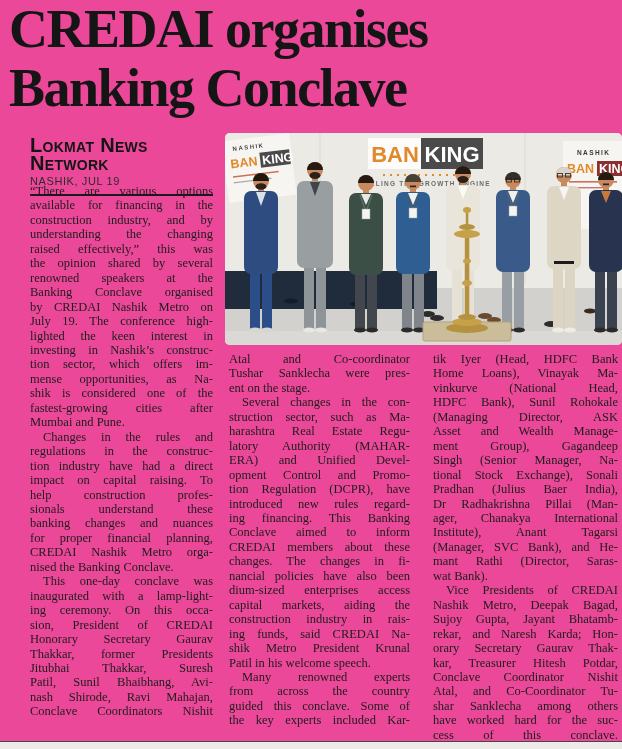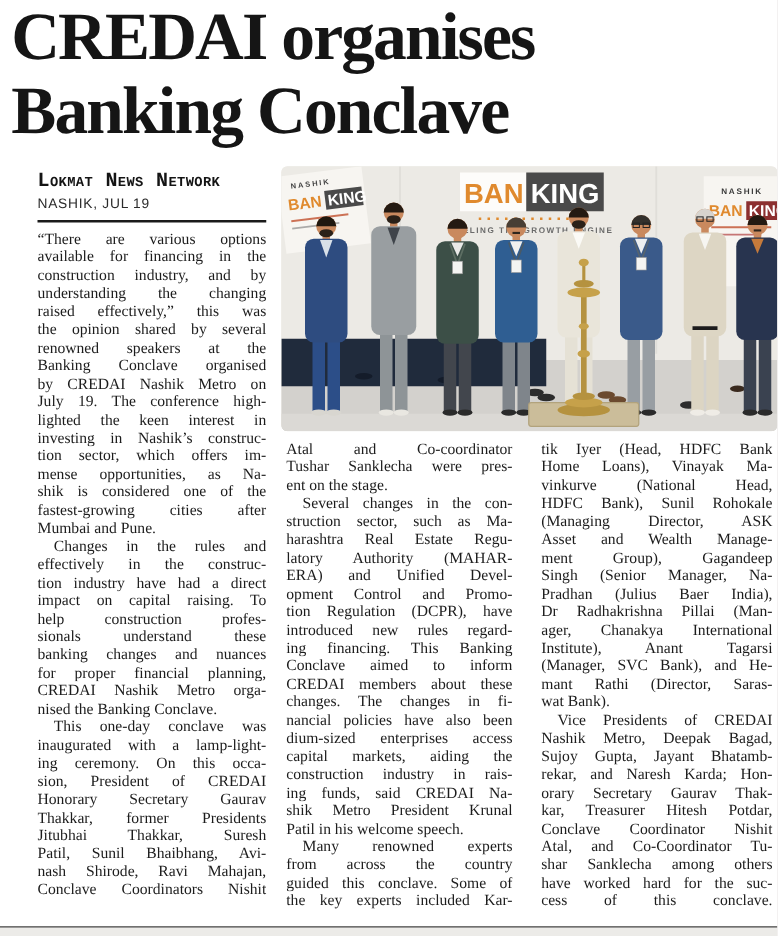--- a/index.html
+++ b/index.html
@@ -1,29 +1,29 @@
 <!DOCTYPE html>
 <html><head>
 <meta charset="utf-8">
 <style>
   html,body{margin:0;padding:0;background:#e9e8e6;}
   .page{
     position:relative;width:622px;height:749px;margin:0 auto;
-    background:#ffffff;overflow:hidden;
+    background:#ec4899;overflow:hidden;
     font-family:"Liberation Serif",serif;color:#1d1d1d;
   }
   .headline{
     position:absolute;left:9px;top:0px;width:600px;
     font-family:"Liberation Serif",serif;font-weight:700;
     font-size:54px;line-height:59px;letter-spacing:-1.5px;color:#151515;
   }
   .byline-block{position:absolute;left:30px;top:136px;width:183px;}
   .byline-name{
-    font-family:Liberation Mono, monospace;font-weight:700;font-variant:small-caps;
-    font-size:16px;line-height:18px;color:#141414;letter-spacing:.3px;
+    font-family:Liberation Sans, sans-serif;font-weight:700;font-variant:small-caps;
+    font-size:20px;line-height:18px;color:#141414;letter-spacing:.3px;
   }
   .dateline{
     font-family:"Liberation Sans",sans-serif;font-size:11px;line-height:14px;
     color:#2b2b2b;letter-spacing:.6px;margin-top:2px;
   }
   .byline-rule{margin-top:6px;width:183px;height:2px;background:#1a1a1a;}
   .photo{
     position:absolute;left:225px;top:133px;width:397px;height:212px;
     border-radius:5px;overflow:hidden;background:#eceae5;
   }
@@ -257,21 +257,21 @@
         <div class="line">lighted the keen interest in</div>
         <div class="line">investing in Nashik’s construc-</div>
         <div class="line">tion sector, which offers im-</div>
         <div class="line">mense opportunities, as Na-</div>
         <div class="line">shik is considered one of the</div>
         <div class="line">fastest-growing cities after</div>
         <div class="line last">Mumbai and Pune.</div>
       </div>
       <div class="para indented">
         <div class="line">Changes in the rules and</div>
-        <div class="line">effectively in the construc-</div>
+        <div class="line">regulations in the construc-</div>
         <div class="line">tion industry have had a direct</div>
         <div class="line">impact on capital raising. To</div>
         <div class="line">help construction profes-</div>
         <div class="line">sionals understand these</div>
         <div class="line">banking changes and nuances</div>
         <div class="line">for proper financial planning,</div>
         <div class="line">CREDAI Nashik Metro orga-</div>
         <div class="line last">nised the Banking Conclave.</div>
       </div>
       <div class="para indented">
@@ -324,20 +324,21 @@
   <div class="col col3">
       <div class="para">
         <div class="line">tik Iyer (Head, HDFC Bank</div>
         <div class="line">Home Loans), Vinayak Ma-</div>
         <div class="line">vinkurve (National Head,</div>
         <div class="line">HDFC Bank), Sunil Rohokale</div>
         <div class="line">(Managing Director, ASK</div>
         <div class="line">Asset and Wealth Manage-</div>
         <div class="line">ment Group), Gagandeep</div>
         <div class="line">Singh (Senior Manager, Na-</div>
+        <div class="line">tional Stock Exchange), Sonali</div>
         <div class="line">Pradhan (Julius Baer India),</div>
         <div class="line">Dr Radhakrishna Pillai (Man-</div>
         <div class="line">ager, Chanakya International</div>
         <div class="line">Institute), Anant Tagarsi</div>
         <div class="line">(Manager, SVC Bank), and He-</div>
         <div class="line">mant Rathi (Director, Saras-</div>
         <div class="line last">wat Bank).</div>
       </div>
       <div class="para indented">
         <div class="line">Vice Presidents of CREDAI</div>

